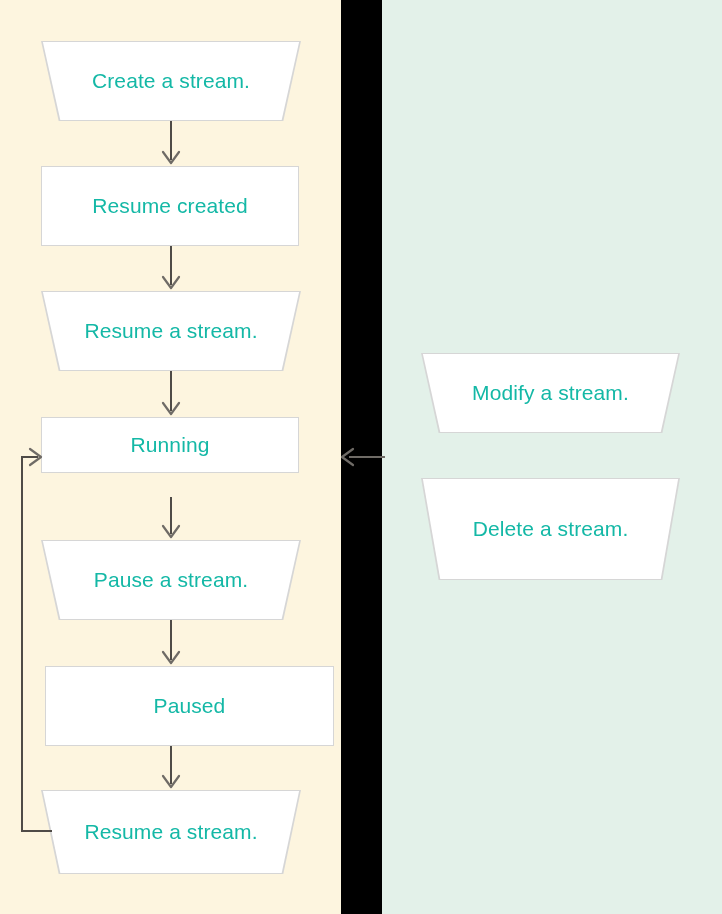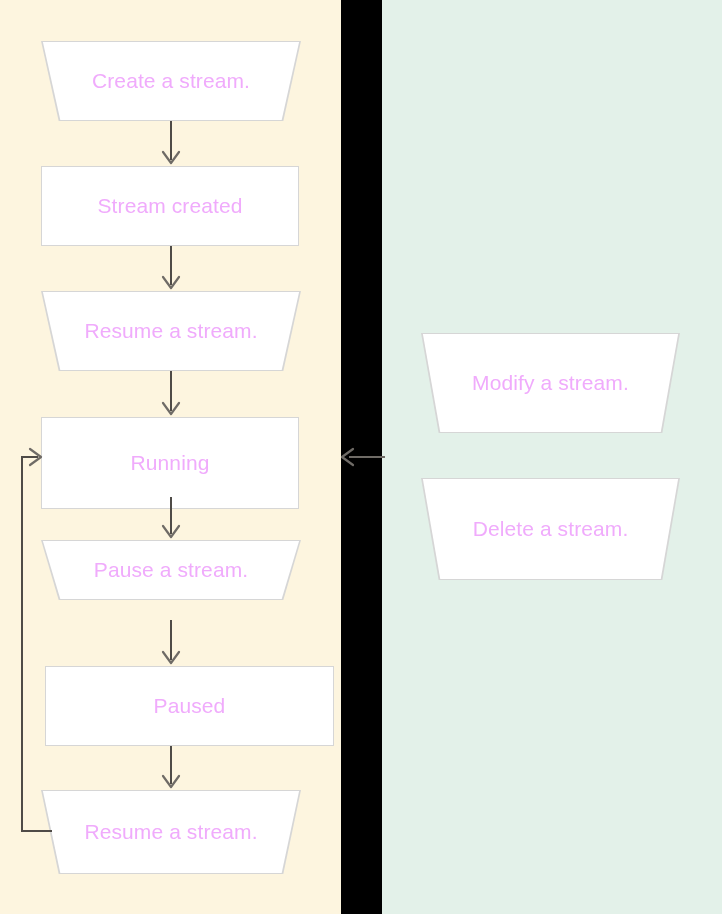--- a/index.html
+++ b/index.html
@@ -66,21 +66,21 @@
     z-index: 1;
   }
   .node-label {
     position: absolute;
     inset: 0;
     display: flex;
     align-items: center;
     justify-content: center;
     font-size: 21px;
     line-height: 1.2;
-    color: #f0abfc;
+    color: #14b8a6;
     letter-spacing: 0.1px;
     z-index: 2;
     user-select: none;
   }
   svg.edges {
     position: absolute;
     left: 0;
     top: 0;
     width: 722px;
     height: 914px;
@@ -114,52 +114,52 @@
   <div class="panel" id="panel-right"></div>
 
   <div class="node trapezoid" style="left:41px; top:41px; width:260px; height:80px;">
     <div class="node-shape-border"></div>
     <div class="node-shape-fill"></div>
     <div class="node-label">Create a stream.</div>
   </div>
 
   <div class="node" style="left:41px; top:166px; width:258px; height:80px;">
     <div class="node-shape"></div>
-    <div class="node-label">Stream created</div>
+    <div class="node-label">Resume created</div>
   </div>
 
   <div class="node trapezoid" style="left:41px; top:291px; width:260px; height:80px;">
     <div class="node-shape-border"></div>
     <div class="node-shape-fill"></div>
     <div class="node-label">Resume a stream.</div>
   </div>
 
-  <div class="node" style="left:41px; top:417px; width:258px; height:92px;">
+  <div class="node" style="left:41px; top:417px; width:258px; height:56px;">
     <div class="node-shape"></div>
     <div class="node-label">Running</div>
   </div>
 
-  <div class="node trapezoid" style="left:41px; top:540px; width:260px; height:60px;">
+  <div class="node trapezoid" style="left:41px; top:540px; width:260px; height:80px;">
     <div class="node-shape-border"></div>
     <div class="node-shape-fill"></div>
     <div class="node-label">Pause a stream.</div>
   </div>
 
   <div class="node" style="left:45px; top:666px; width:289px; height:80px;">
     <div class="node-shape"></div>
     <div class="node-label">Paused</div>
   </div>
 
   <div class="node trapezoid" style="left:41px; top:790px; width:260px; height:84px;">
     <div class="node-shape-border"></div>
     <div class="node-shape-fill"></div>
     <div class="node-label">Resume a stream.</div>
   </div>
 
-  <div class="node trapezoid" style="left:421px; top:333px; width:259px; height:100px;">
+  <div class="node trapezoid" style="left:421px; top:353px; width:259px; height:80px;">
     <div class="node-shape-border"></div>
     <div class="node-shape-fill"></div>
     <div class="node-label">Modify a stream.</div>
   </div>
 
   <div class="node trapezoid" style="left:421px; top:478px; width:259px; height:102px;">
     <div class="node-shape-border"></div>
     <div class="node-shape-fill"></div>
     <div class="node-label">Delete a stream.</div>
   </div>

